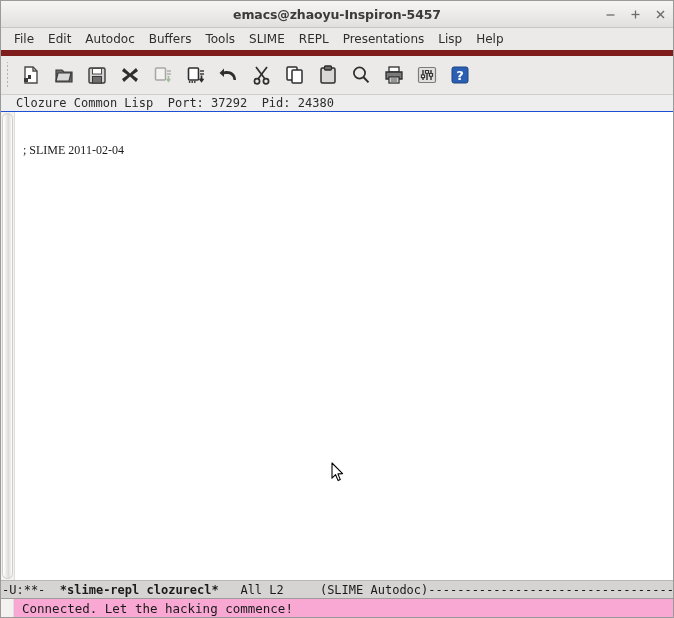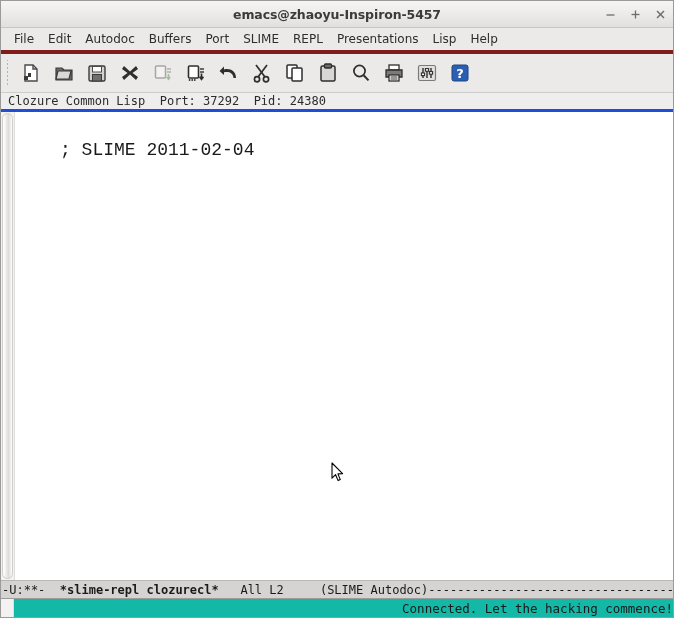--- a/index.html
+++ b/index.html
@@ -58,21 +58,21 @@
     position: relative;
     cursor: pointer;
   }
   .win-btn svg { display: block; }
 
   
   .menubar {
     height: 22px;
     flex: 0 0 22px;
     background: #eceae8;
-    border-bottom: 4px solid #7f1d1d;
+    border-bottom: 6px solid #7f1d1d;
     display: flex;
     align-items: center;
     padding-left: 6px;
   }
   .menu-item {
     font-family: "DejaVu Sans", sans-serif;
     font-size: 12px;
     color: #2e2e2e;
     padding: 2px 7px;
     cursor: default;
@@ -107,28 +107,28 @@
     cursor: pointer;
   }
   .tb-btn svg { display: block; }
   .tb-btn.disabled { opacity: 0.42; }
 
   
   .header-line {
     flex: 0 0 16px;
     height: 16px;
     background: #eeeeee;
-    border-bottom: 3px solid #1d4ed8;
+    border-bottom: 1px solid #1d4ed8;
     display: flex;
     align-items: center;
     font-family: "DejaVu Sans Mono", monospace;
     font-size: 12px;
     color: #2b2b2b;
     white-space: pre;
-    padding-left: 7px;
+    padding-left: 15px;
     overflow: hidden;
   }
 
   
   .buffer-area {
     flex: 1 1 auto;
     background: #ffffff;
     display: flex;
     position: relative;
     overflow: hidden;
@@ -149,26 +149,25 @@
     border-radius: 6px;
     background: linear-gradient(to right,
                 #ffffff 0%, #fbfbfb 14%, #e9e8e7 40%,
                 #dedcda 62%, #f0efee 86%, #ffffff 100%);
     border: 1px solid #cfcdcb;
     box-sizing: border-box;
   }
   .buffer-text {
     flex: 1 1 auto;
     padding: 1px 0 0 8px;
-    font-family: Liberation Mono, monospace;
-    font-size: 18px;
+    font-family: Liberation Serif, serif;
+    font-size: 12px;
     line-height: 15px;
     color: #1a1a1a;
     white-space: pre;
-    margin-left: 37px;
   }
   .comment-line { color: #1a1a1a; }
   .prompt { font-weight: normal; }
   .cursor-block {
     display: inline-block;
     width: 8px;
     height: 13px;
     background: #000000;
     vertical-align: -2px;
   }
@@ -193,25 +192,24 @@
   .ml-fill {
     flex: 1 1 auto;
     overflow: hidden;
     white-space: pre;
   }
 
   
   .minibuffer {
     flex: 0 0 18px;
     height: 18px;
-    background: #14b8a6;
-    display: flex;
-    align-items: center;
-    overflow: hidden;
-    justify-content: space-between;
+    background: #f9a8d4;
+    display: flex;
+    align-items: center;
+    overflow: hidden;
   }
   .mb-stub {
     width: 13px;
     flex: 0 0 13px;
     height: 18px;
     background: #f3f2f1;
     border-right: 1px solid #e0dedc;
     box-sizing: border-box;
   }
   .mb-text {
@@ -258,21 +256,21 @@
         </svg>
       </div>
     </div>
   </div>
 
   <div class="menubar">
     <div class="menu-item">File</div>
     <div class="menu-item">Edit</div>
     <div class="menu-item">Autodoc</div>
     <div class="menu-item">Buffers</div>
-    <div class="menu-item">Port</div>
+    <div class="menu-item">Tools</div>
     <div class="menu-item">SLIME</div>
     <div class="menu-item">REPL</div>
     <div class="menu-item">Presentations</div>
     <div class="menu-item">Lisp</div>
     <div class="menu-item">Help</div>
   </div>
 
   <div class="toolbar">
     <div class="tb-grip"></div>
 

